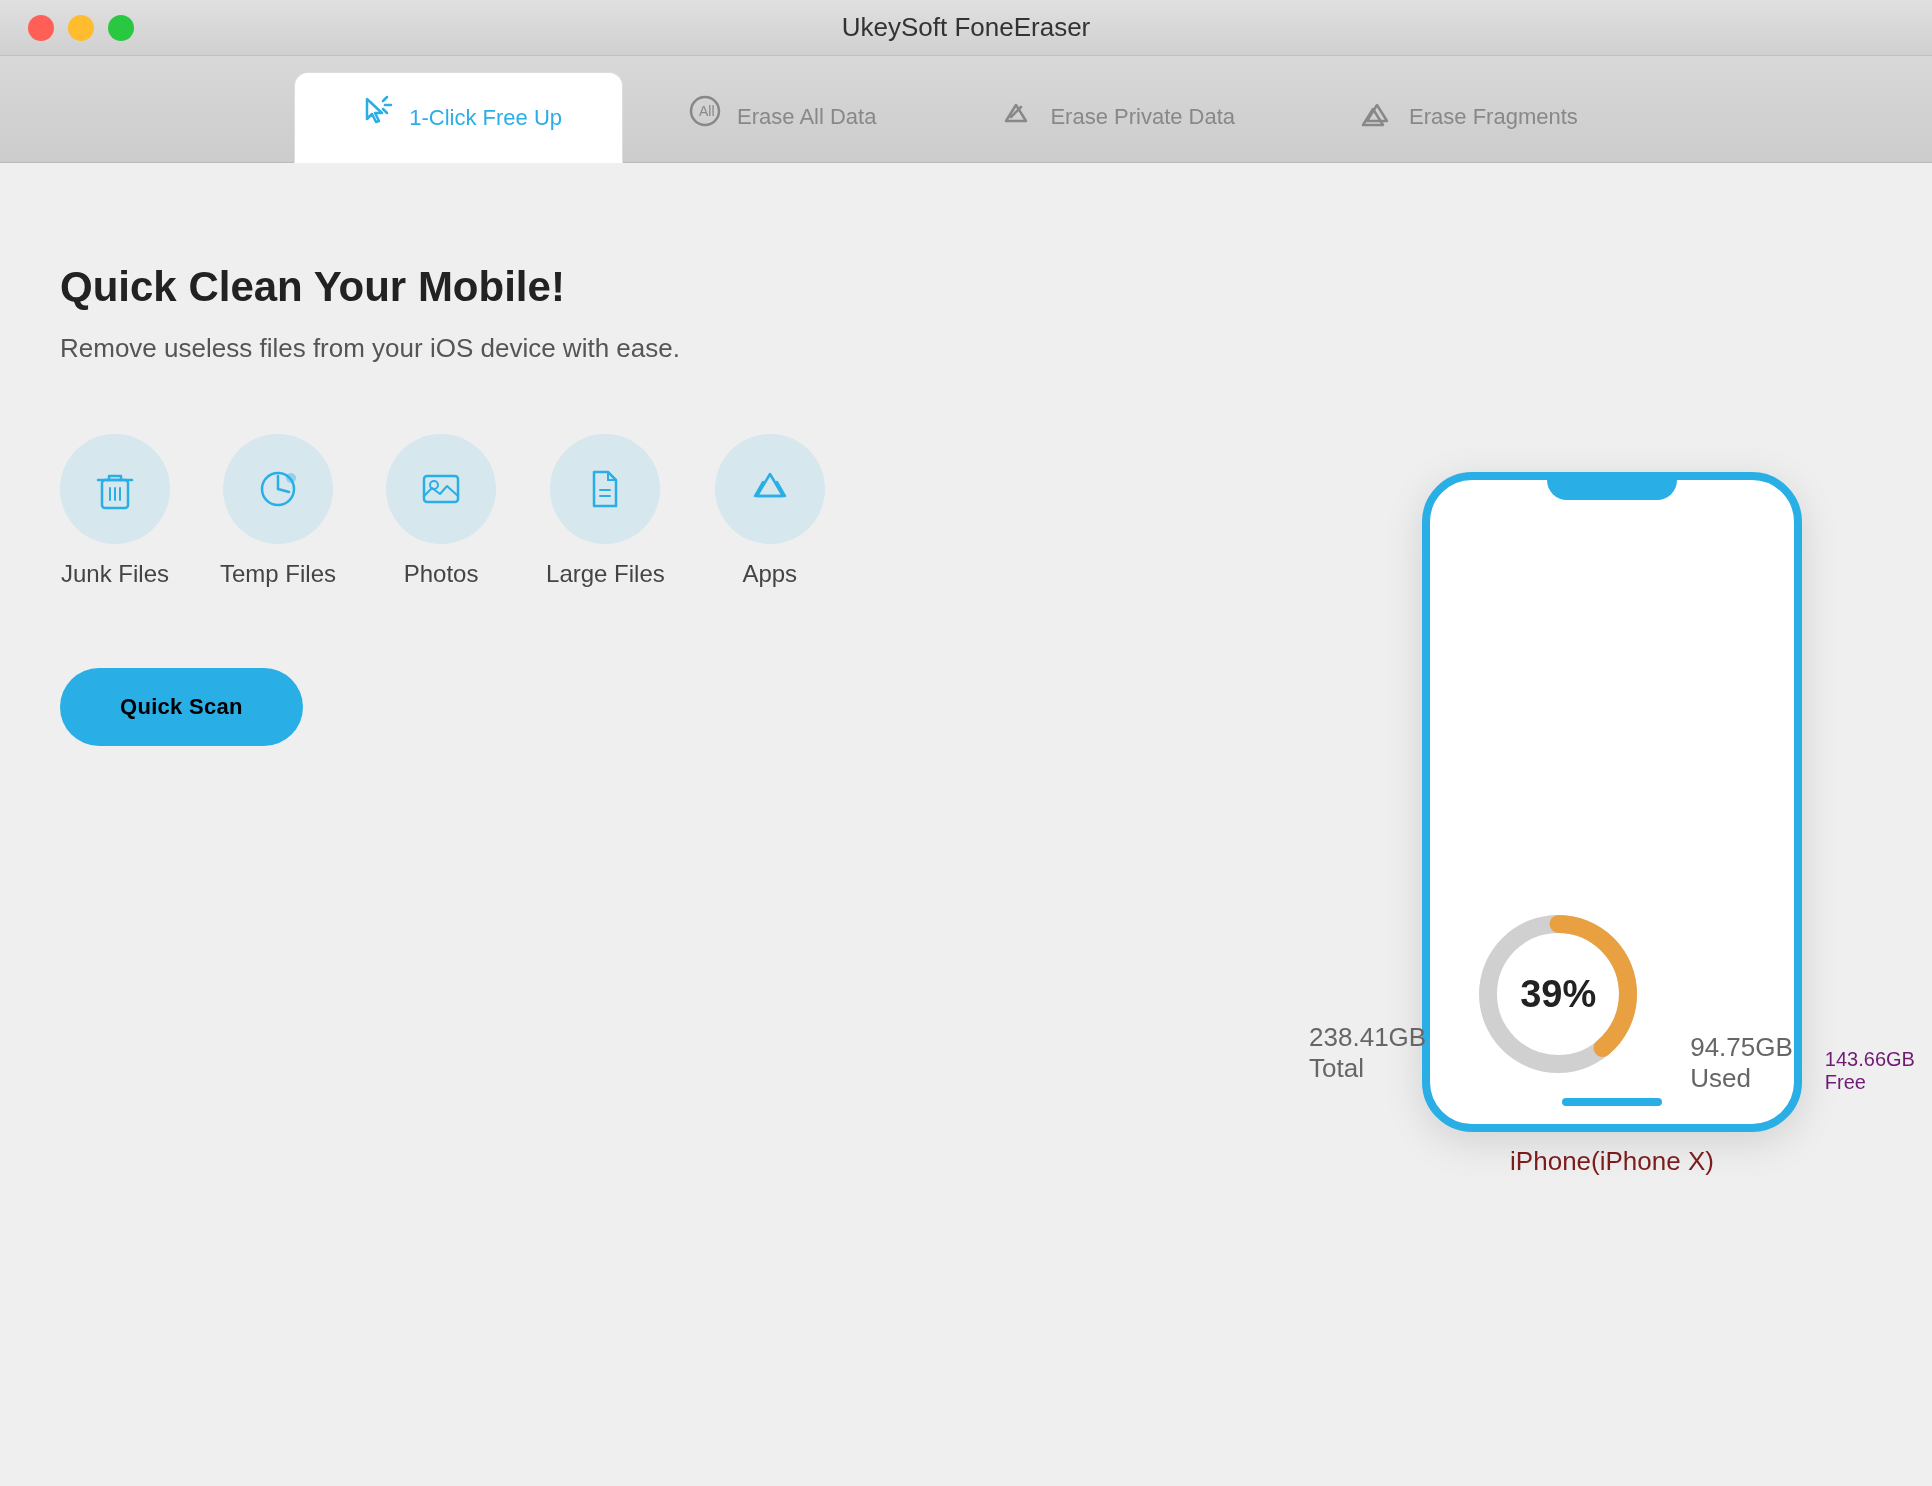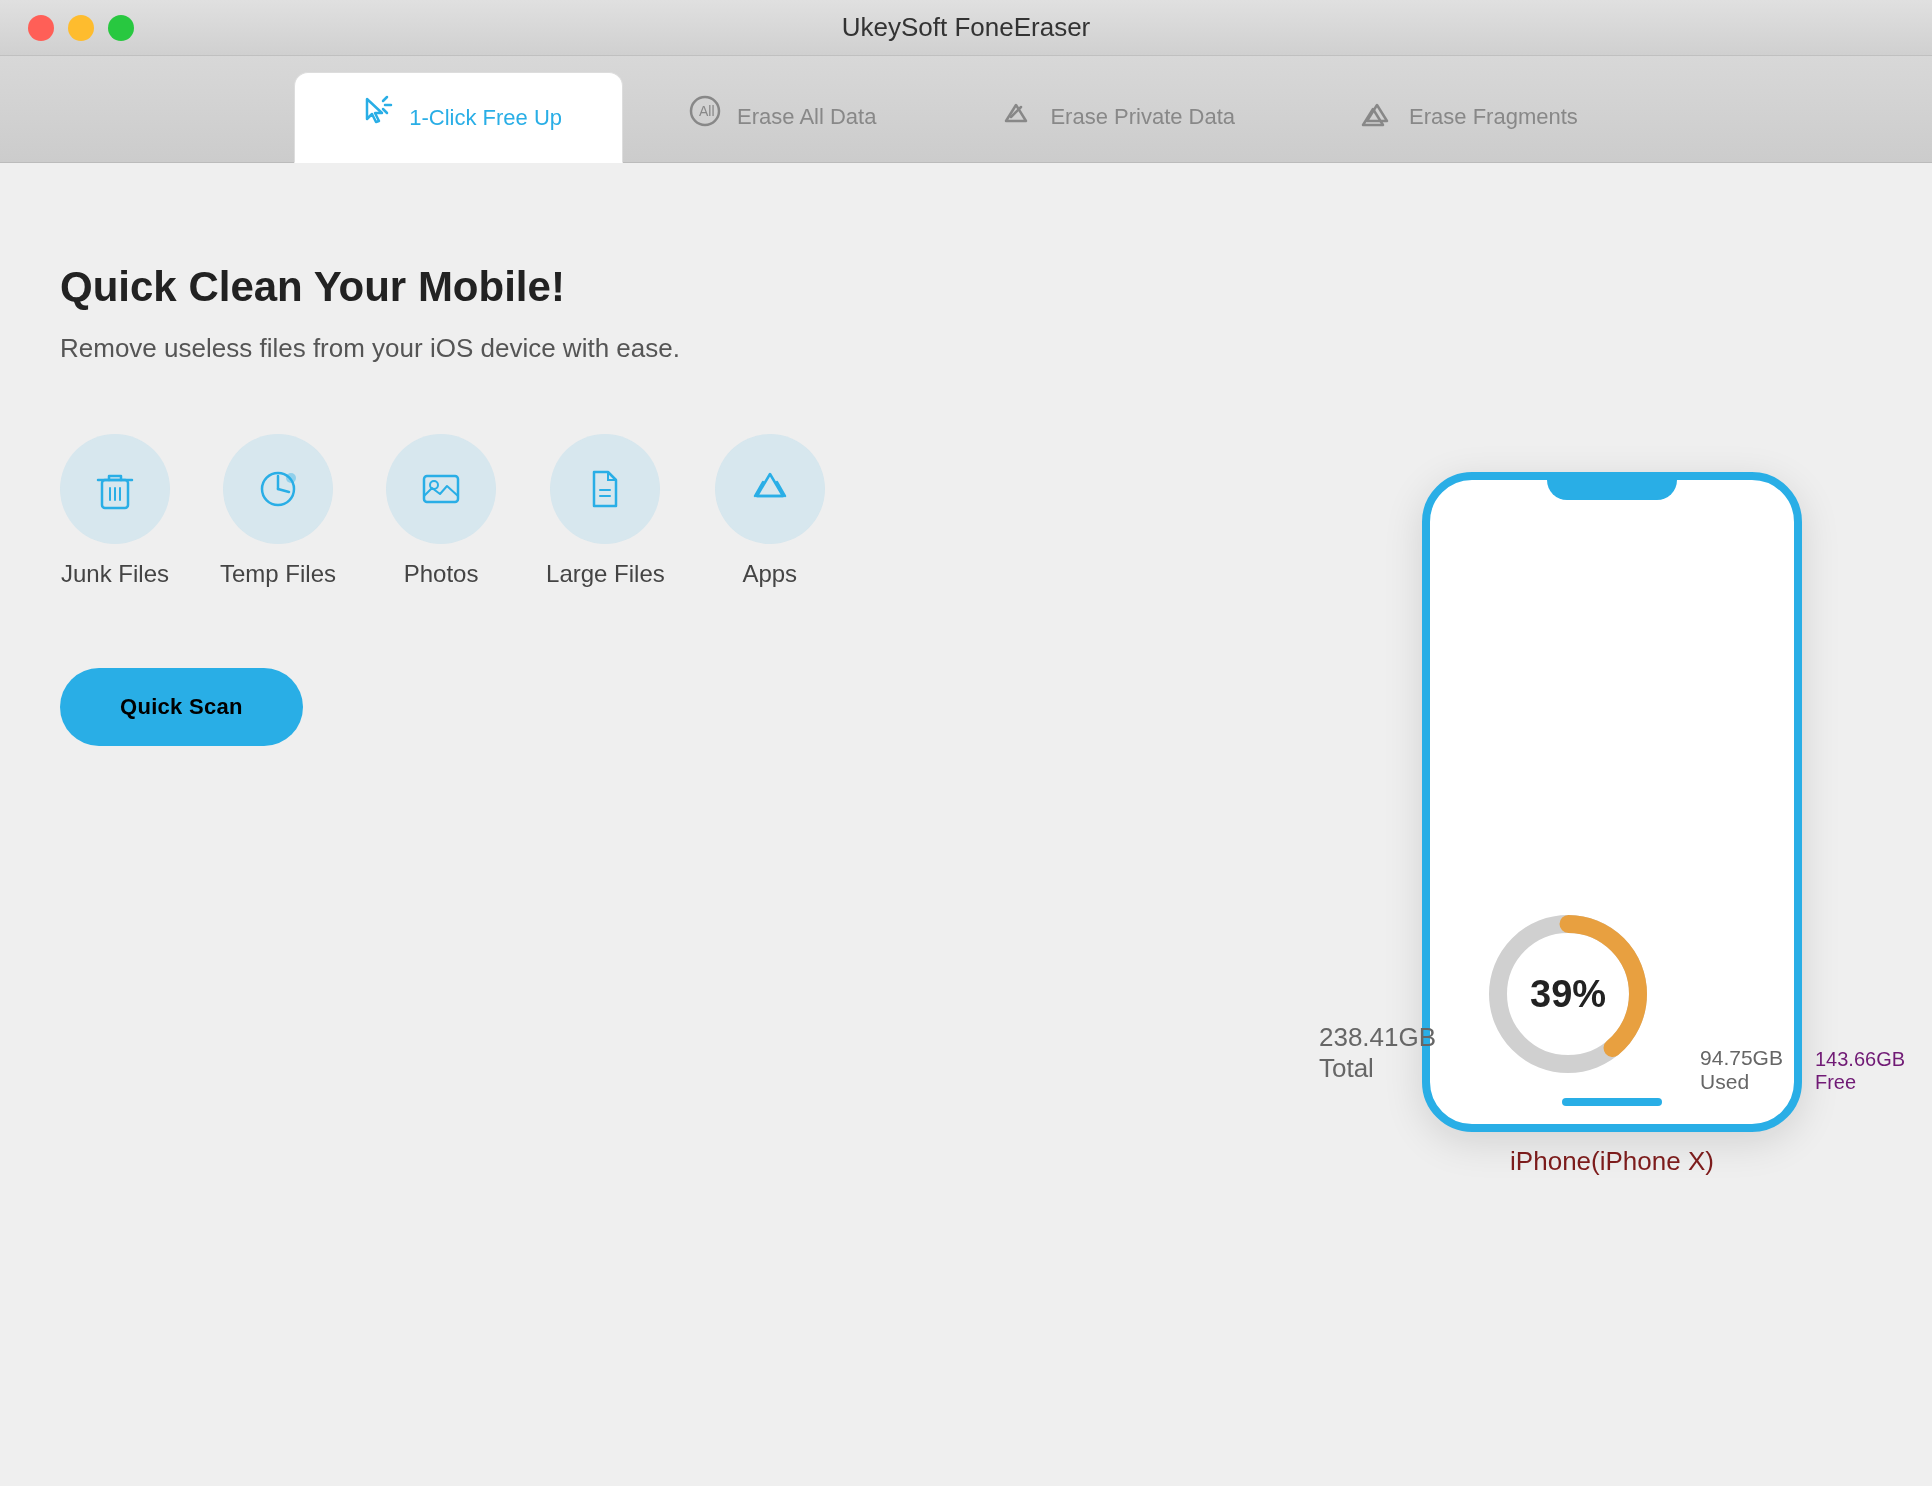--- a/index.html
+++ b/index.html
@@ -218,21 +218,21 @@
     .donut-percent {
       position: absolute;
       top: 50%;
       left: 50%;
       transform: translate(-50%, -50%);
       font-size: 38px;
       font-weight: 700;
       color: #222;
     }
     .storage-used {
-      font-size: 21px;
+      font-size: 26px;
       color: #666;
       margin-top: 6px;
     }
     .storage-free {
       font-size: 20px;
       color: #701a75;
     }
     .phone-label {
       font-size: 26px;
       color: #7f1d1d;

